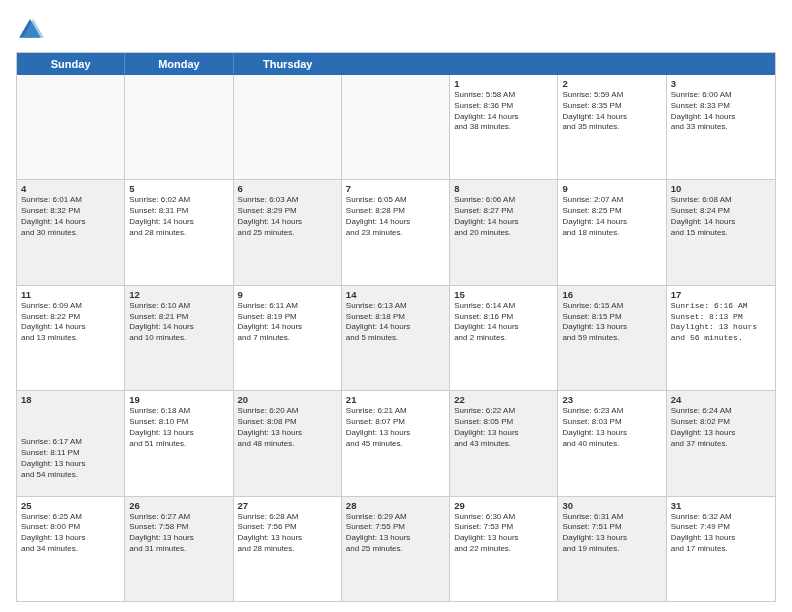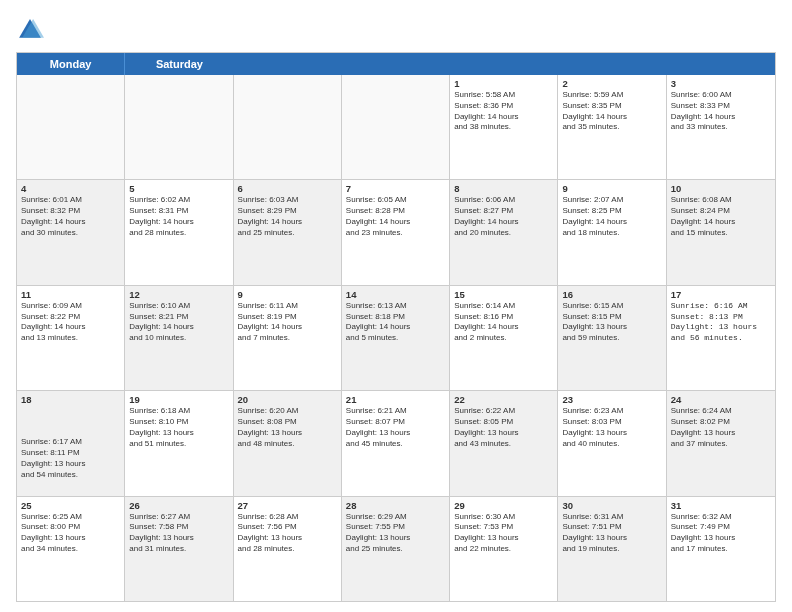--- a/index.html
+++ b/index.html
@@ -125,22 +125,23 @@
       </div>
     </div>
     <div class="title-block">
       <div class="main-title"></div>
       <div class="subtitle"></div>
     </div>
   </div>
 
   <div class="calendar">
     <div class="cal-header">
+    <div class="cal-header-cell">Sunday</div>
         <div class="cal-header-cell">Monday</div>
-        <div class="cal-header-cell">Saturday</div>
+        <div class="cal-header-cell">Thursday</div>
       </div>
     <div class="cal-body">
     <div class="cal-row">
           <div class="cal-cell empty"></div>
           <div class="cal-cell empty"></div>
           <div class="cal-cell empty"></div>
           <div class="cal-cell empty"></div>
           <div class="cal-cell">
             <span class="day-num">1</span>
             <div class="cell-text" style="white-space: pre-line;">Sunrise: 5:58 AM

